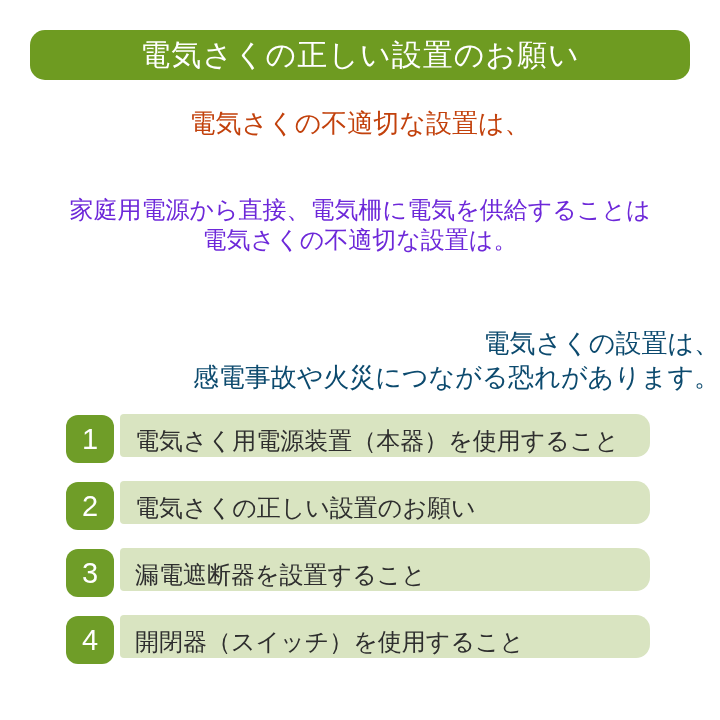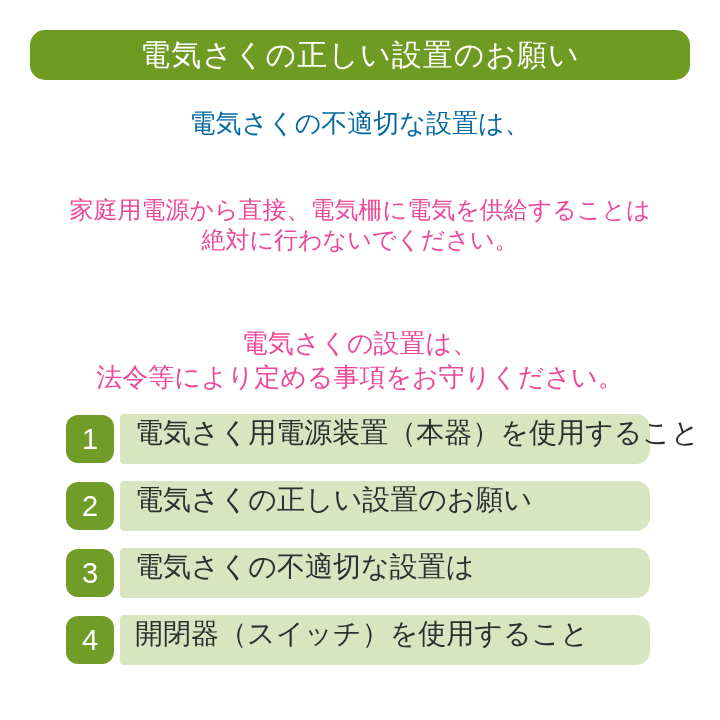--- a/index.html
+++ b/index.html
@@ -27,23 +27,23 @@
     font-size: 30px;
     letter-spacing: 1px;
     white-space: nowrap;
   }
   .text-block {
     position: absolute;
     left: 0; width: 720px;
     text-align: center;
     white-space: nowrap;
   }
-  .intro  { top: 106px; font-size: 26px; line-height: 34px; color: #0369a1; }
-  .warning{ top: 195px; font-size: 24px; line-height: 30px; color: #ec4899; }
-  .legal  { top: 326px; font-size: 26px; line-height: 34px; color: #ec4899; }
+  .intro  { top: 106px; font-size: 26px; line-height: 34px; color: #c2410c; }
+  .warning{ top: 195px; font-size: 24px; line-height: 30px; color: #6d28d9; }
+  .legal  { top: 326px; font-size: 26px; line-height: 34px; color: #0c4a6e; text-align: right; }
   .rules {
     position: absolute;
     left: 66px; top: 414px;
   }
   .rule {
     position: relative;
     width: 584px; height: 50px;
     margin-bottom: 17px;
   }
   .rule-badge {
@@ -52,51 +52,51 @@
     width: 48px; height: 48px;
     background: #6F9D28;
     border-radius: 12px;
     display: flex; align-items: center; justify-content: center;
     color: #ffffff;
     font-size: 29px;
   }
   .rule-band {
     position: absolute;
     left: 54px; top: 0;
-    width: 515px; height: 50px;
+    width: 515px; height: 43px;
     background: #D9E4C1;
     border-radius: 4px 14px 14px 4px;
-    display: flex; align-items: flex-start;
+    display: flex; align-items: flex-end;
     padding-left: 15px;
-    font-size: 28px;
+    font-size: 24px;
     color: #2e2e2e;
     white-space: nowrap;
   }
 </style>
 </head>
 <body>
 
 <div class="poster">
 
   <div class="header-banner">
     <span class="header-title">電気さくの正しい設置のお願い</span>
   </div>
 
   <div class="text-block intro">
     <div>電気さくの不適切な設置は、</div>
   </div>
 
   <div class="text-block warning">
     <div>家庭用電源から直接、電気柵に電気を供給することは</div>
-    <div>絶対に行わないでください。</div>
+    <div>電気さくの不適切な設置は。</div>
   </div>
 
   <div class="text-block legal">
     <div>電気さくの設置は、</div>
-    <div>法令等により定める事項をお守りください。</div>
+    <div>感電事故や火災につながる恐れがあります。</div>
   </div>
 
   <div class="rules">
 
     <div class="rule">
       <div class="rule-badge">
         <span>1</span>
       </div>
       <div class="rule-band">
         <span>電気さく用電源装置（本器）を使用すること</span>
@@ -110,21 +110,21 @@
       <div class="rule-band">
         <span>電気さくの正しい設置のお願い</span>
       </div>
     </div>
 
     <div class="rule">
       <div class="rule-badge">
         <span>3</span>
       </div>
       <div class="rule-band">
-        <span>電気さくの不適切な設置は</span>
+        <span>漏電遮断器を設置すること</span>
       </div>
     </div>
 
     <div class="rule">
       <div class="rule-badge">
         <span>4</span>
       </div>
       <div class="rule-band">
         <span>開閉器（スイッチ）を使用すること</span>
       </div>

